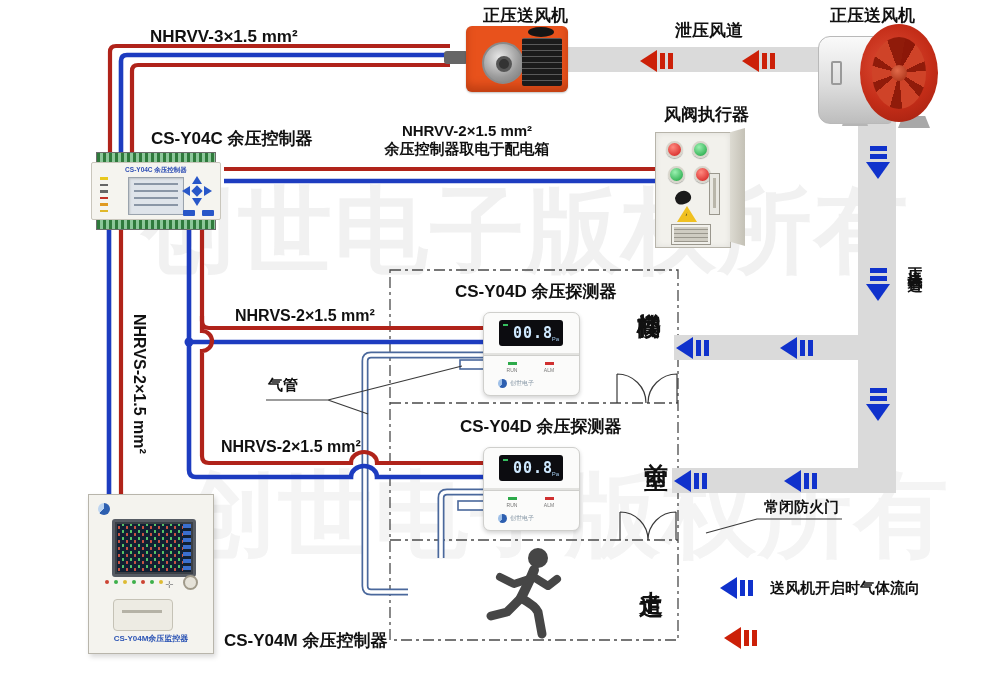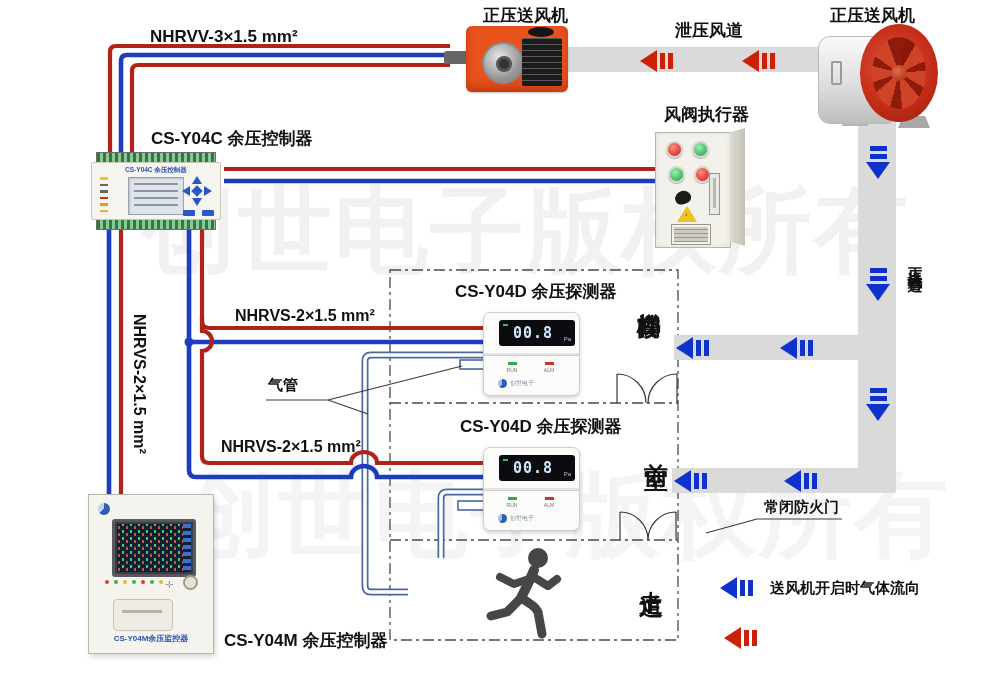--- a/index.html
+++ b/index.html
@@ -92,21 +92,21 @@
   .c-ku{left:10px;top:0;border-left:5px solid transparent;border-right:5px solid transparent;border-bottom:8px solid #2857c8;}
   .c-kd{left:10px;bottom:0;border-left:5px solid transparent;border-right:5px solid transparent;border-top:8px solid #2857c8;}
   .c-kl{left:0;top:10px;border-top:5px solid transparent;border-bottom:5px solid transparent;border-right:8px solid #2857c8;}
   .c-kr{right:0;top:10px;border-top:5px solid transparent;border-bottom:5px solid transparent;border-left:8px solid #2857c8;}
   .c-kc{position:absolute;left:11px;top:11px;width:8px;height:8px;background:#2857c8;transform:rotate(45deg);}
   .c-btns{position:absolute;right:6px;top:47px;display:flex;gap:7px;}
   .c-btns i{display:block;width:12px;height:6px;background:#2857c8;border-radius:1px;}
   
   .det{width:95px;height:82px;background:#fbfbfa;border:1px solid #cfcfcc;border-radius:7px;
        box-shadow:0 2px 4px rgba(0,0,0,.18);}
-  .det-disp{position:absolute;left:15px;top:7px;width:76px;height:26px;background:#0c0c10;border-radius:3px;color:#cfe9ff;}
+  .det-disp{position:absolute;left:15px;top:7px;width:64px;height:26px;background:#0c0c10;border-radius:3px;color:#cfe9ff;}
   .det-disp .v{position:absolute;left:14px;top:4px;font-family:"DejaVu Sans Mono",monospace;font-size:15px;font-weight:700;letter-spacing:1px;}
   .det-disp .u{position:absolute;right:4px;bottom:4px;font-size:6px;color:#9fc6e8;}
   .det-disp .t{position:absolute;left:4px;top:4px;width:5px;height:2px;background:#37c060;}
   .det-div{position:absolute;left:0;right:0;top:40px;height:2px;background:#e3e3e0;border-bottom:1px solid #cfcfcc;}
   .det-led{position:absolute;top:49px;width:30px;text-align:center;font-size:5px;color:#777;}
   .det-led i{display:block;width:9px;height:3px;margin:0 auto 2px auto;}
   .det-logo{position:absolute;left:14px;bottom:7px;display:flex;align-items:center;gap:3px;font-size:6px;color:#8a9aa8;}
   .det-logo b{display:block;width:9px;height:9px;border-radius:50%;background:conic-gradient(#2d5fb0 0 220deg,#9fc0e8 220deg 360deg);}
   
   .mon{width:124px;height:158px;background:#f4f3ee;border:1px solid #b8b5ab;box-shadow:2px 3px 5px rgba(0,0,0,.15);}
@@ -360,20 +360,24 @@
     <path d="M46,32 L28,38 L14,31" stroke="#464646" stroke-width="8" fill="none" stroke-linecap="round" stroke-linejoin="round"></path>
     <path d="M35,52 C44,57 50,61 52,66 L56,88" stroke="#464646" stroke-width="9" fill="none" stroke-linecap="round" stroke-linejoin="round"></path>
     <path d="M35,52 L21,66 L5,70" stroke="#464646" stroke-width="9" fill="none" stroke-linecap="round" stroke-linejoin="round"></path>
   </svg>
 
   <div class="lbl" style="left:150px;top:27px;">NHRVV-3×1.5 mm²</div>
   <div class="lbl" style="left:483px;top:4px;">正压送风机</div>
   <div class="lbl" style="left:675px;top:19px;">泄压风道</div>
   <div class="lbl" style="left:830px;top:4px;">正压送风机</div>
   <div class="lbl" style="left:151px;top:127px;">CS-Y04C 余压控制器</div>
+  <div class="lbl center2" style="left:372px;top:122px;">
+    <div>NHRVV-2×1.5 mm²</div>
+    <div>余压控制器取电于配电箱</div>
+  </div>
   <div class="lbl" style="left:664px;top:103px;">风阀执行器</div>
   <div class="lbl" style="left:455px;top:280px;">CS-Y04D 余压探测器</div>
   <div class="lbl" style="left:460px;top:415px;">CS-Y04D 余压探测器</div>
   <div class="lbl s16" style="left:235px;top:307px;">NHRVS-2×1.5 mm²</div>
   <div class="lbl s16" style="left:221px;top:438px;">NHRVS-2×1.5 mm²</div>
   <div class="lbl s16 rot90" style="left:148px;top:314px;">NHRVS-2×1.5 mm²</div>
   <div class="lbl s15" style="left:268px;top:376px;">气管</div>
   <div class="lbl s15" style="left:764px;top:498px;">常闭防火门</div>
   <div class="lbl" style="left:224px;top:629px;">CS-Y04M 余压控制器</div>
   <div class="lbl s15 vlabel" style="left:905px;top:256px;letter-spacing:2px;">正压送风管道</div>

